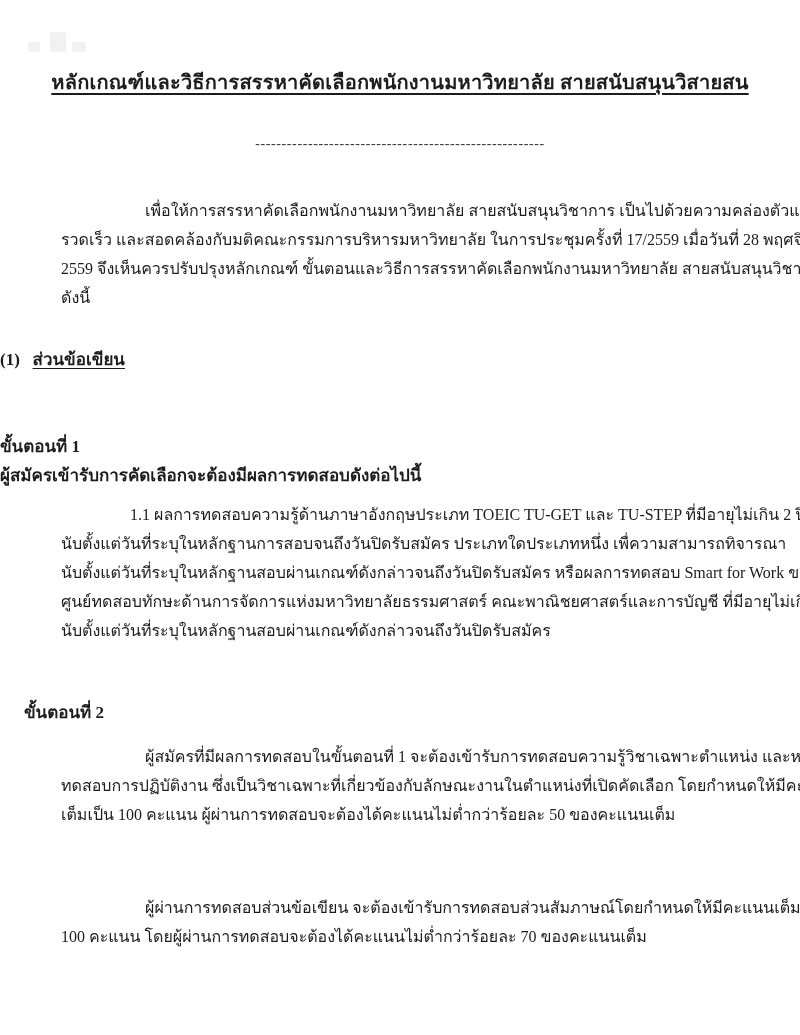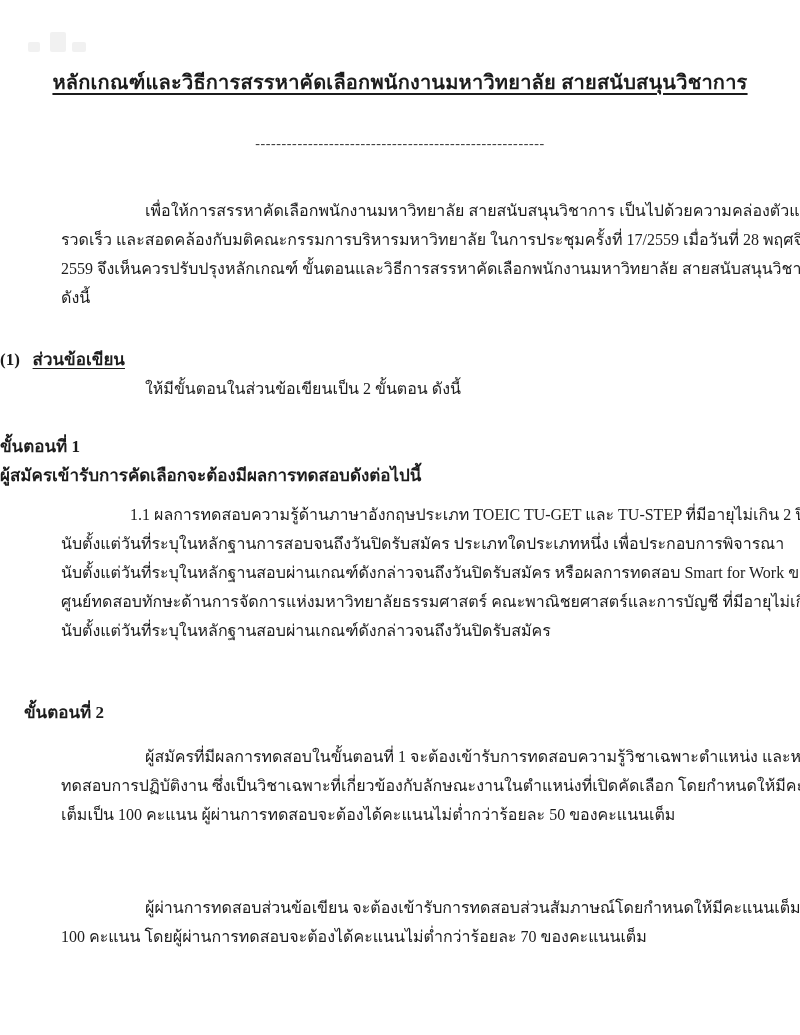--- a/index.html
+++ b/index.html
@@ -99,47 +99,44 @@
 <body>
 
 <div class="page">
 
   <div class="artifact">
     <span class="blob-a"></span>
     <span class="blob-b"></span>
     <span class="blob-c"></span>
   </div>
 
-  <div class="doc-title">หลักเกณฑ์และวิธีการสรรหาคัดเลือกพนักงานมหาวิทยาลัย สายสนับสนุนวิชาการ</div>
+  <div class="doc-title">หลักเกณฑ์และวิธีการสรรหาคัดเลือกพนักงานมหาวิทยาลัย สายสนับสนุนวิสายสน</div>
 
   <div class="separator">-------------------------------------------------------</div>
 
   <div class="para pos-intro">
     <div class="line indent-lg">เพื่อให้การสรรหาคัดเลือกพนักงานมหาวิทยาลัย สายสนับสนุนวิชาการ เป็นไปด้วยความคล่องตัวและ</div>
     <div class="line">รวดเร็ว และสอดคล้องกับมติคณะกรรมการบริหารมหาวิทยาลัย ในการประชุมครั้งที่ 17/2559 เมื่อวันที่ 28 พฤศจิกายน</div>
     <div class="line">2559 จึงเห็นควรปรับปรุงหลักเกณฑ์ ขั้นตอนและวิธีการสรรหาคัดเลือกพนักงานมหาวิทยาลัย สายสนับสนุนวิชาการ</div>
     <div class="line">ดังนี้</div>
   </div>
 
   <div class="center-heading pos-s1-head">
     <span>(1)</span>
     <span>&nbsp;</span>
     <span class="underlined">ส่วนข้อเขียน</span>
   </div>
 
-  <div class="para pos-s1-lead">
-    <div class="line indent-lg">ให้มีขั้นตอนในส่วนข้อเขียนเป็น 2 ขั้นตอน ดังนี้</div>
-  </div>
 
   <div class="center-heading pos-step1-h">ขั้นตอนที่ 1</div>
   <div class="center-heading pos-step1-sh">ผู้สมัครเข้ารับการคัดเลือกจะต้องมีผลการทดสอบดังต่อไปนี้</div>
 
   <div class="para pos-item11">
     <div class="line indent-md">1.1 ผลการทดสอบความรู้ด้านภาษาอังกฤษประเภท TOEIC TU-GET และ TU-STEP ที่มีอายุไม่เกิน 2 ปี</div>
-    <div class="line">นับตั้งแต่วันที่ระบุในหลักฐานการสอบจนถึงวันปิดรับสมัคร ประเภทใดประเภทหนึ่ง เพื่อประกอบการพิจารณา</div>
+    <div class="line">นับตั้งแต่วันที่ระบุในหลักฐานการสอบจนถึงวันปิดรับสมัคร ประเภทใดประเภทหนึ่ง เพื่ความสามารถทิจารณา</div>
   </div>
 
   <div class="para pos-item12">
     <div class="line">นับตั้งแต่วันที่ระบุในหลักฐานสอบผ่านเกณฑ์ดังกล่าวจนถึงวันปิดรับสมัคร หรือผลการทดสอบ Smart for Work ของ</div>
     <div class="line">ศูนย์ทดสอบทักษะด้านการจัดการแห่งมหาวิทยาลัยธรรมศาสตร์ คณะพาณิชยศาสตร์และการบัญชี ที่มีอายุไม่เกิน 2 ปี</div>
     <div class="line">นับตั้งแต่วันที่ระบุในหลักฐานสอบผ่านเกณฑ์ดังกล่าวจนถึงวันปิดรับสมัคร</div>
   </div>
 
   <div class="center-heading pos-step2-h">ขั้นตอนที่ 2</div>
 

